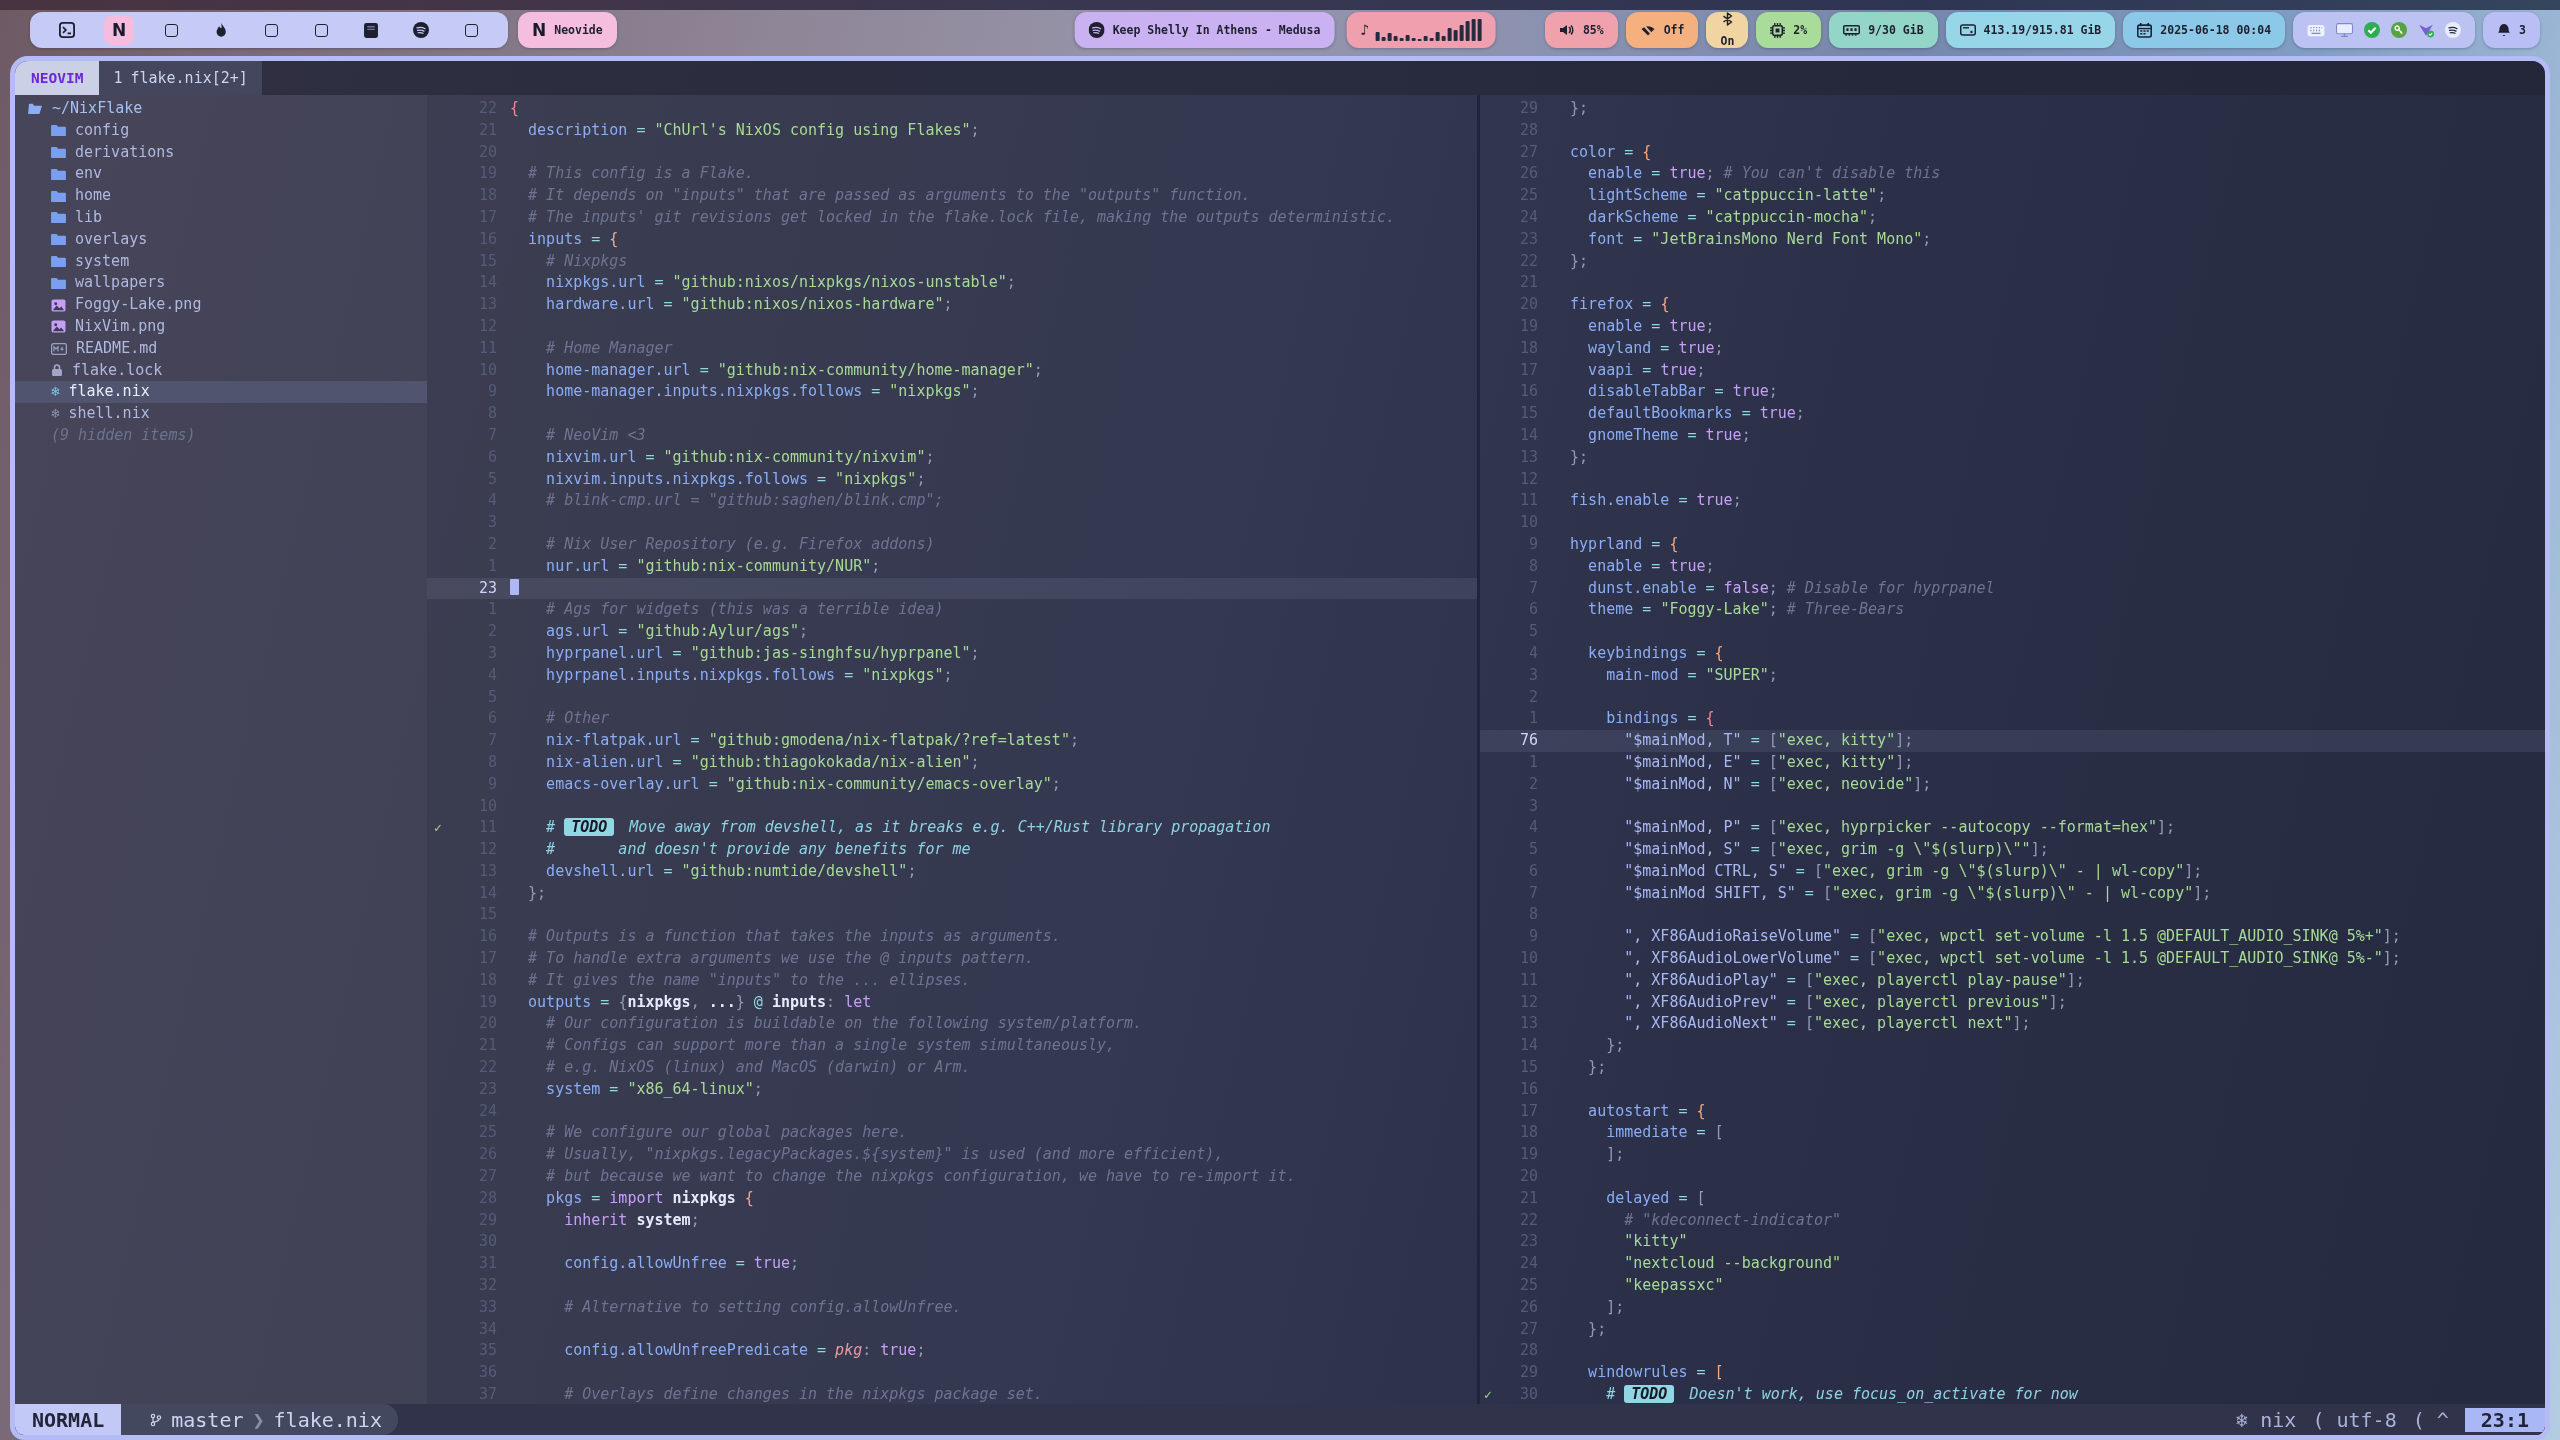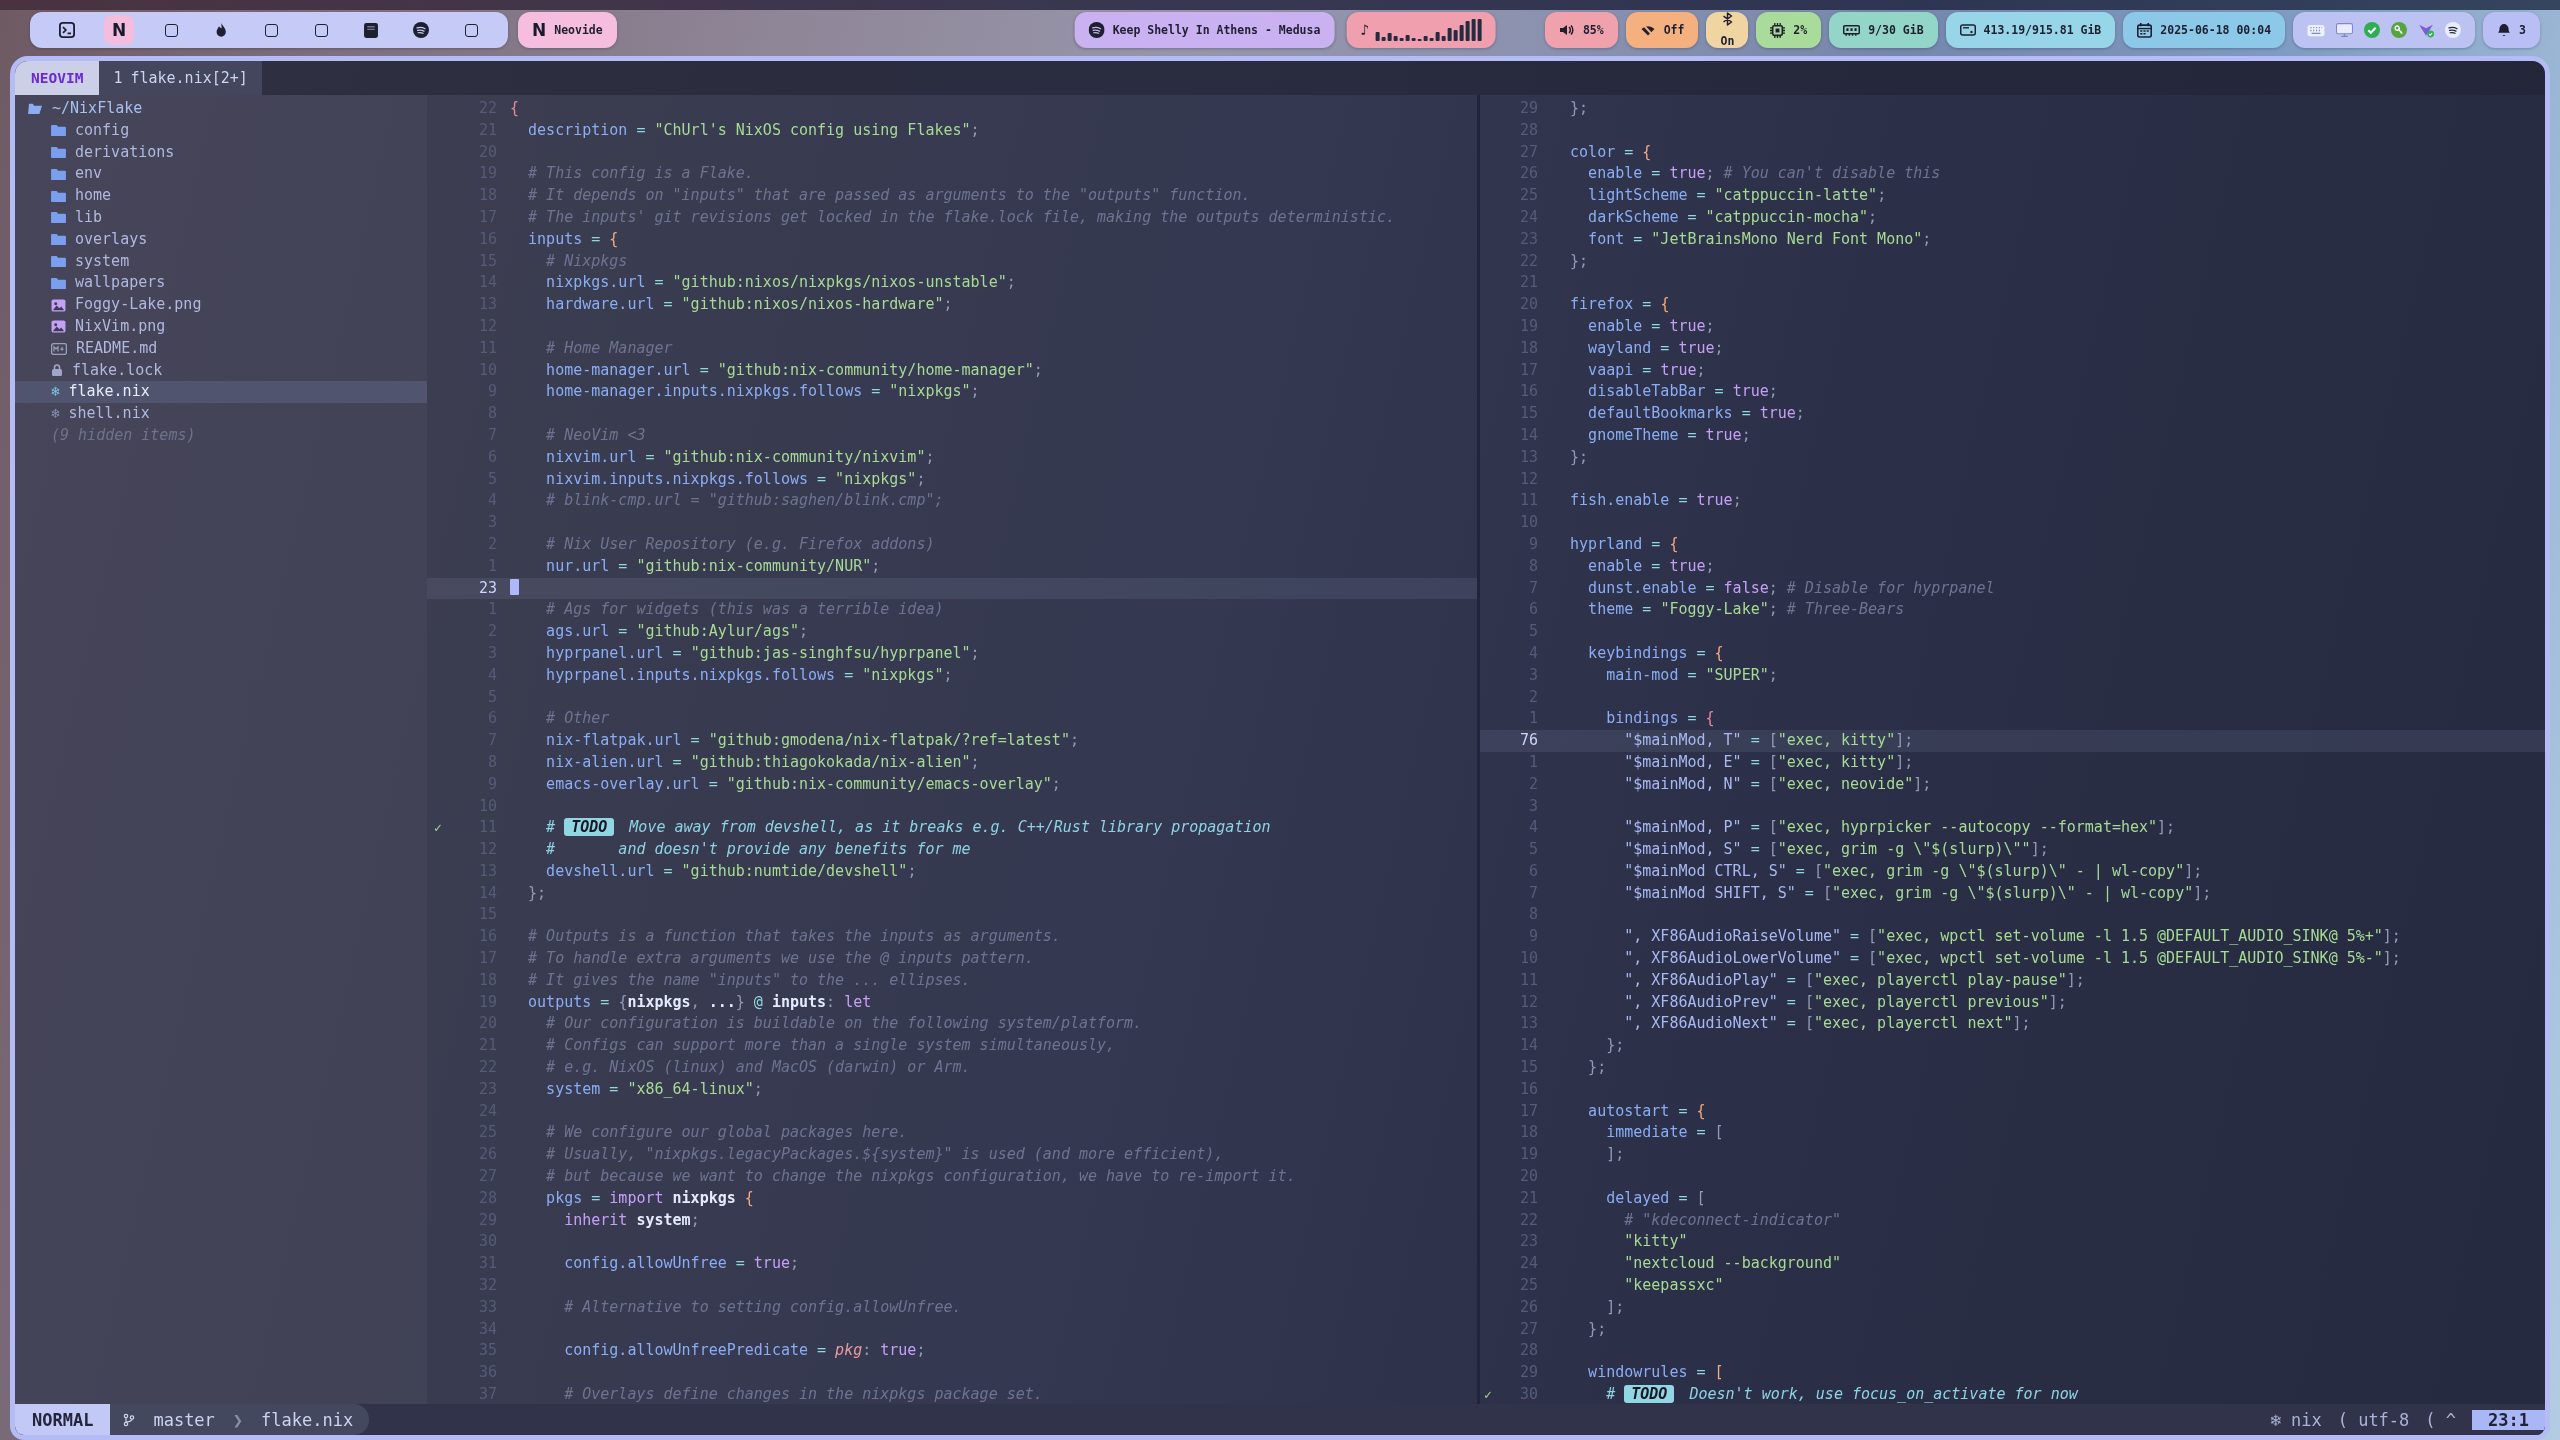--- a/index.html
+++ b/index.html
@@ -57,23 +57,23 @@
   .num.cur{color:#ccd4f8;}
   .code{white-space:pre;}
   .cursor{display:inline-block;width:9px;height:16px;background:#aeb8f8;border-radius:1px;vertical-align:-2px;}
   .tk-k{color:#8aadf4;} .tk-o{color:#91d7e3;} .tk-s{color:#a6da95;} .tk-b{color:#c6a0f6;}
   .tk-c{color:#6e7391;font-style:italic;} .tk-t{color:#8ed3e4;font-style:italic;} .tk-w{color:#e5eafc;font-weight:bold;} .tk-p{color:#939ab7;}
   .tk-r{color:#ed8796;} .tk-pe{color:#f5a97f;} .tk-kw{color:#c6a0f6;} .tk-pr{color:#ee99a0;font-style:italic;}
   .tk-q{color:#a8b9f2;}
   .tk-td{background:#91d7e3;color:#181926;font-weight:bold;font-style:italic;padding:0 7px;border-radius:3px;margin-right:6px;margin-top:16px;}
 
   
-  .statusline{height:31px;flex:none;display:flex;align-items:stretch;background:#303349;font-size:17px;color:#aab3d6;}
+  .statusline{height:31px;flex:none;display:flex;align-items:stretch;background:#303349;font-size:20px;color:#aab3d6;}
   .sl-mode{background:#c3c9f7;color:#23263a;font-weight:bold;display:flex;align-items:center;padding:0 17px;}
-  .sl-git{background:#44485f;color:#ccd4f0;display:flex;align-items:center;gap:18px;padding:0 16px 0 13px;border-radius:0 15px 15px 0;}
+  .sl-git{background:#44485f;color:#ccd4f0;display:flex;align-items:center;gap:9px;padding:0 16px 0 29px;border-radius:0 15px 15px 0;}
   .sl-sep{color:#8a8fa8;}
   .sl-right{margin-left:auto;display:flex;align-items:center;gap:16px;padding-right:14px;}
   .sl-pos{background:#a9b7f7;color:#1f2335;font-weight:bold;display:flex;align-items:center;padding:0 16px;margin-right:-14px;}
   svg{display:block;}
 </style>
 </head>
 <body>
 
 <div class="screen">
   <div class="topstrip"></div>

